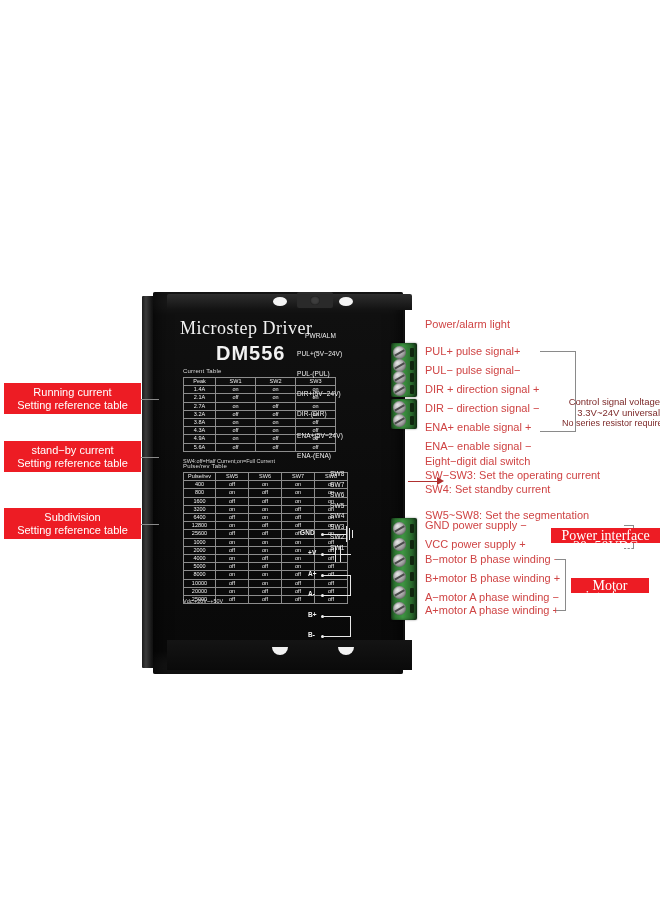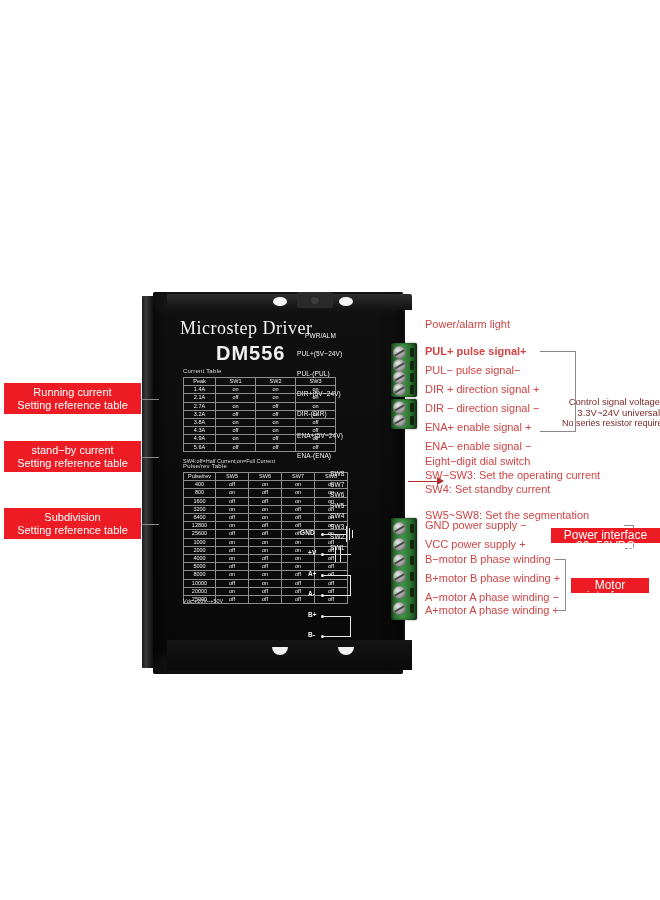--- a/index.html
+++ b/index.html
@@ -75,21 +75,21 @@
     background:#4a4a4a;transform:rotate(-30deg);}
   .slot{position:absolute;width:4px;height:9px;background:#10260f;border-radius:1px;}
 
   
   .ann{position:absolute;color:#cf4444;font-size:11px;white-space:nowrap;
        font-family:"Liberation Sans", sans-serif;}
   .ann.sm{font-size:9.5px;color:#7d2a2a;}
   .redbox{position:absolute;background:#ed1c24;color:#ffffff;text-align:center;
     font-size:11px;line-height:13px;padding:3px 4px;box-sizing:border-box;
     font-family:"Liberation Sans", sans-serif;}
-  .redbox.small{font-size:12px;line-height:11px;}
+  .redbox.small{font-size:14px;line-height:11px;font-family:Liberation Serif, serif;}
   .leader{position:absolute;background:#8a8a8a;}
   .leader.red{background:#b03030;}
   .arrow{position:absolute;width:0;height:0;border-top:4px solid transparent;
     border-bottom:4px solid transparent;border-left:7px solid #b03030;}
 </style>
 </head>
 <body>
 
 <div class="stage">
 
@@ -375,21 +375,21 @@
     <div class="slot" style="left:19px;top:54px;"></div>
     <div class="term" style="left:2px;top:68px;"></div>
     <div class="slot" style="left:19px;top:70px;"></div>
     <div class="term" style="left:2px;top:84px;"></div>
     <div class="slot" style="left:19px;top:86px;"></div>
   </div>
 
   <div class="ann" style="left:425px;top:318px;">Power/alarm light</div>
 
   <div id="signal-ann">
-      <div class="ann" style="left: 425px; top: 345px; font-weight: bold;">PUL+ pulse signal+</div>
+      <div class="ann" style="left: 425px; top: 345px;">PUL+ pulse signal+</div>
       <div class="ann" style="left: 425px; top: 364px;">PUL− pulse signal−</div>
       <div class="ann" style="left: 425px; top: 383px;">DIR + direction signal +</div>
       <div class="ann" style="left: 425px; top: 402px;">DIR − direction signal −</div>
       <div class="ann" style="left: 425px; top: 421px;">ENA+ enable signal +</div>
       <div class="ann" style="left: 425px; top: 440px;">ENA− enable signal −</div>
     </div>
 
   <div class="leader" style="left:540px;top:351px;width:36px;height:1px;"></div>
   <div class="leader" style="left:540px;top:431px;width:36px;height:1px;"></div>
   <div class="leader" style="left:575px;top:351px;width:1px;height:81px;"></div>

